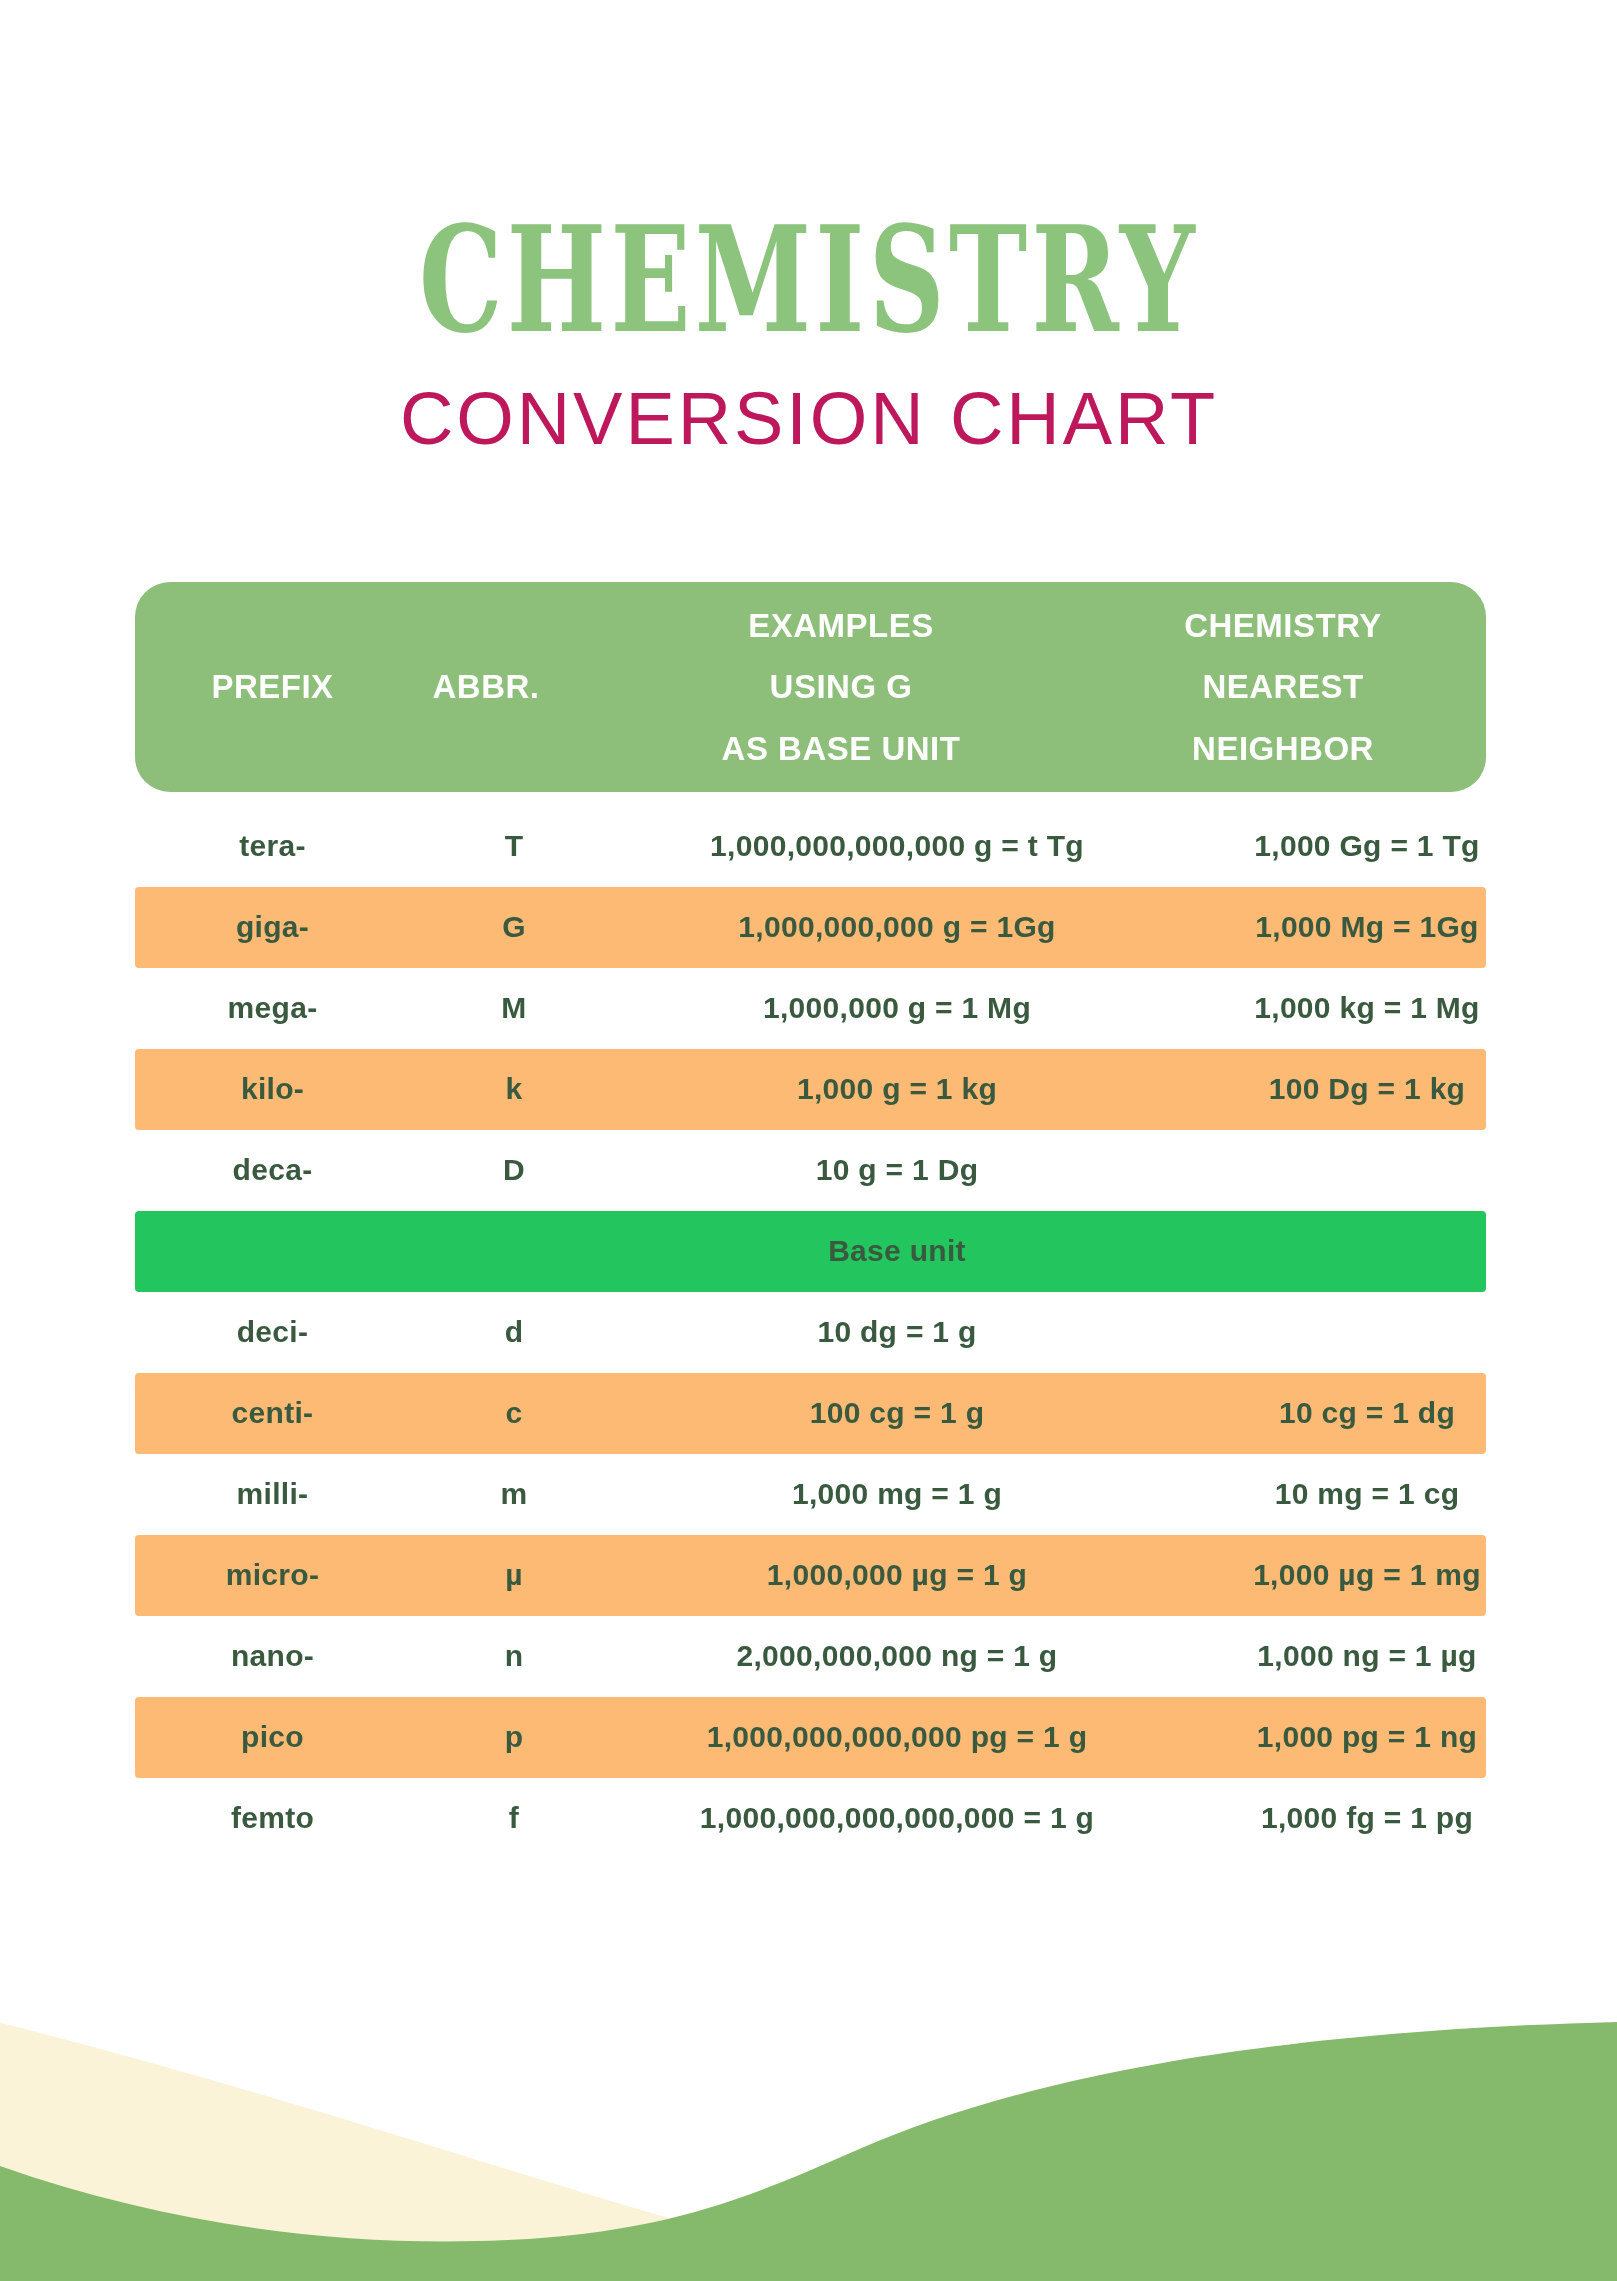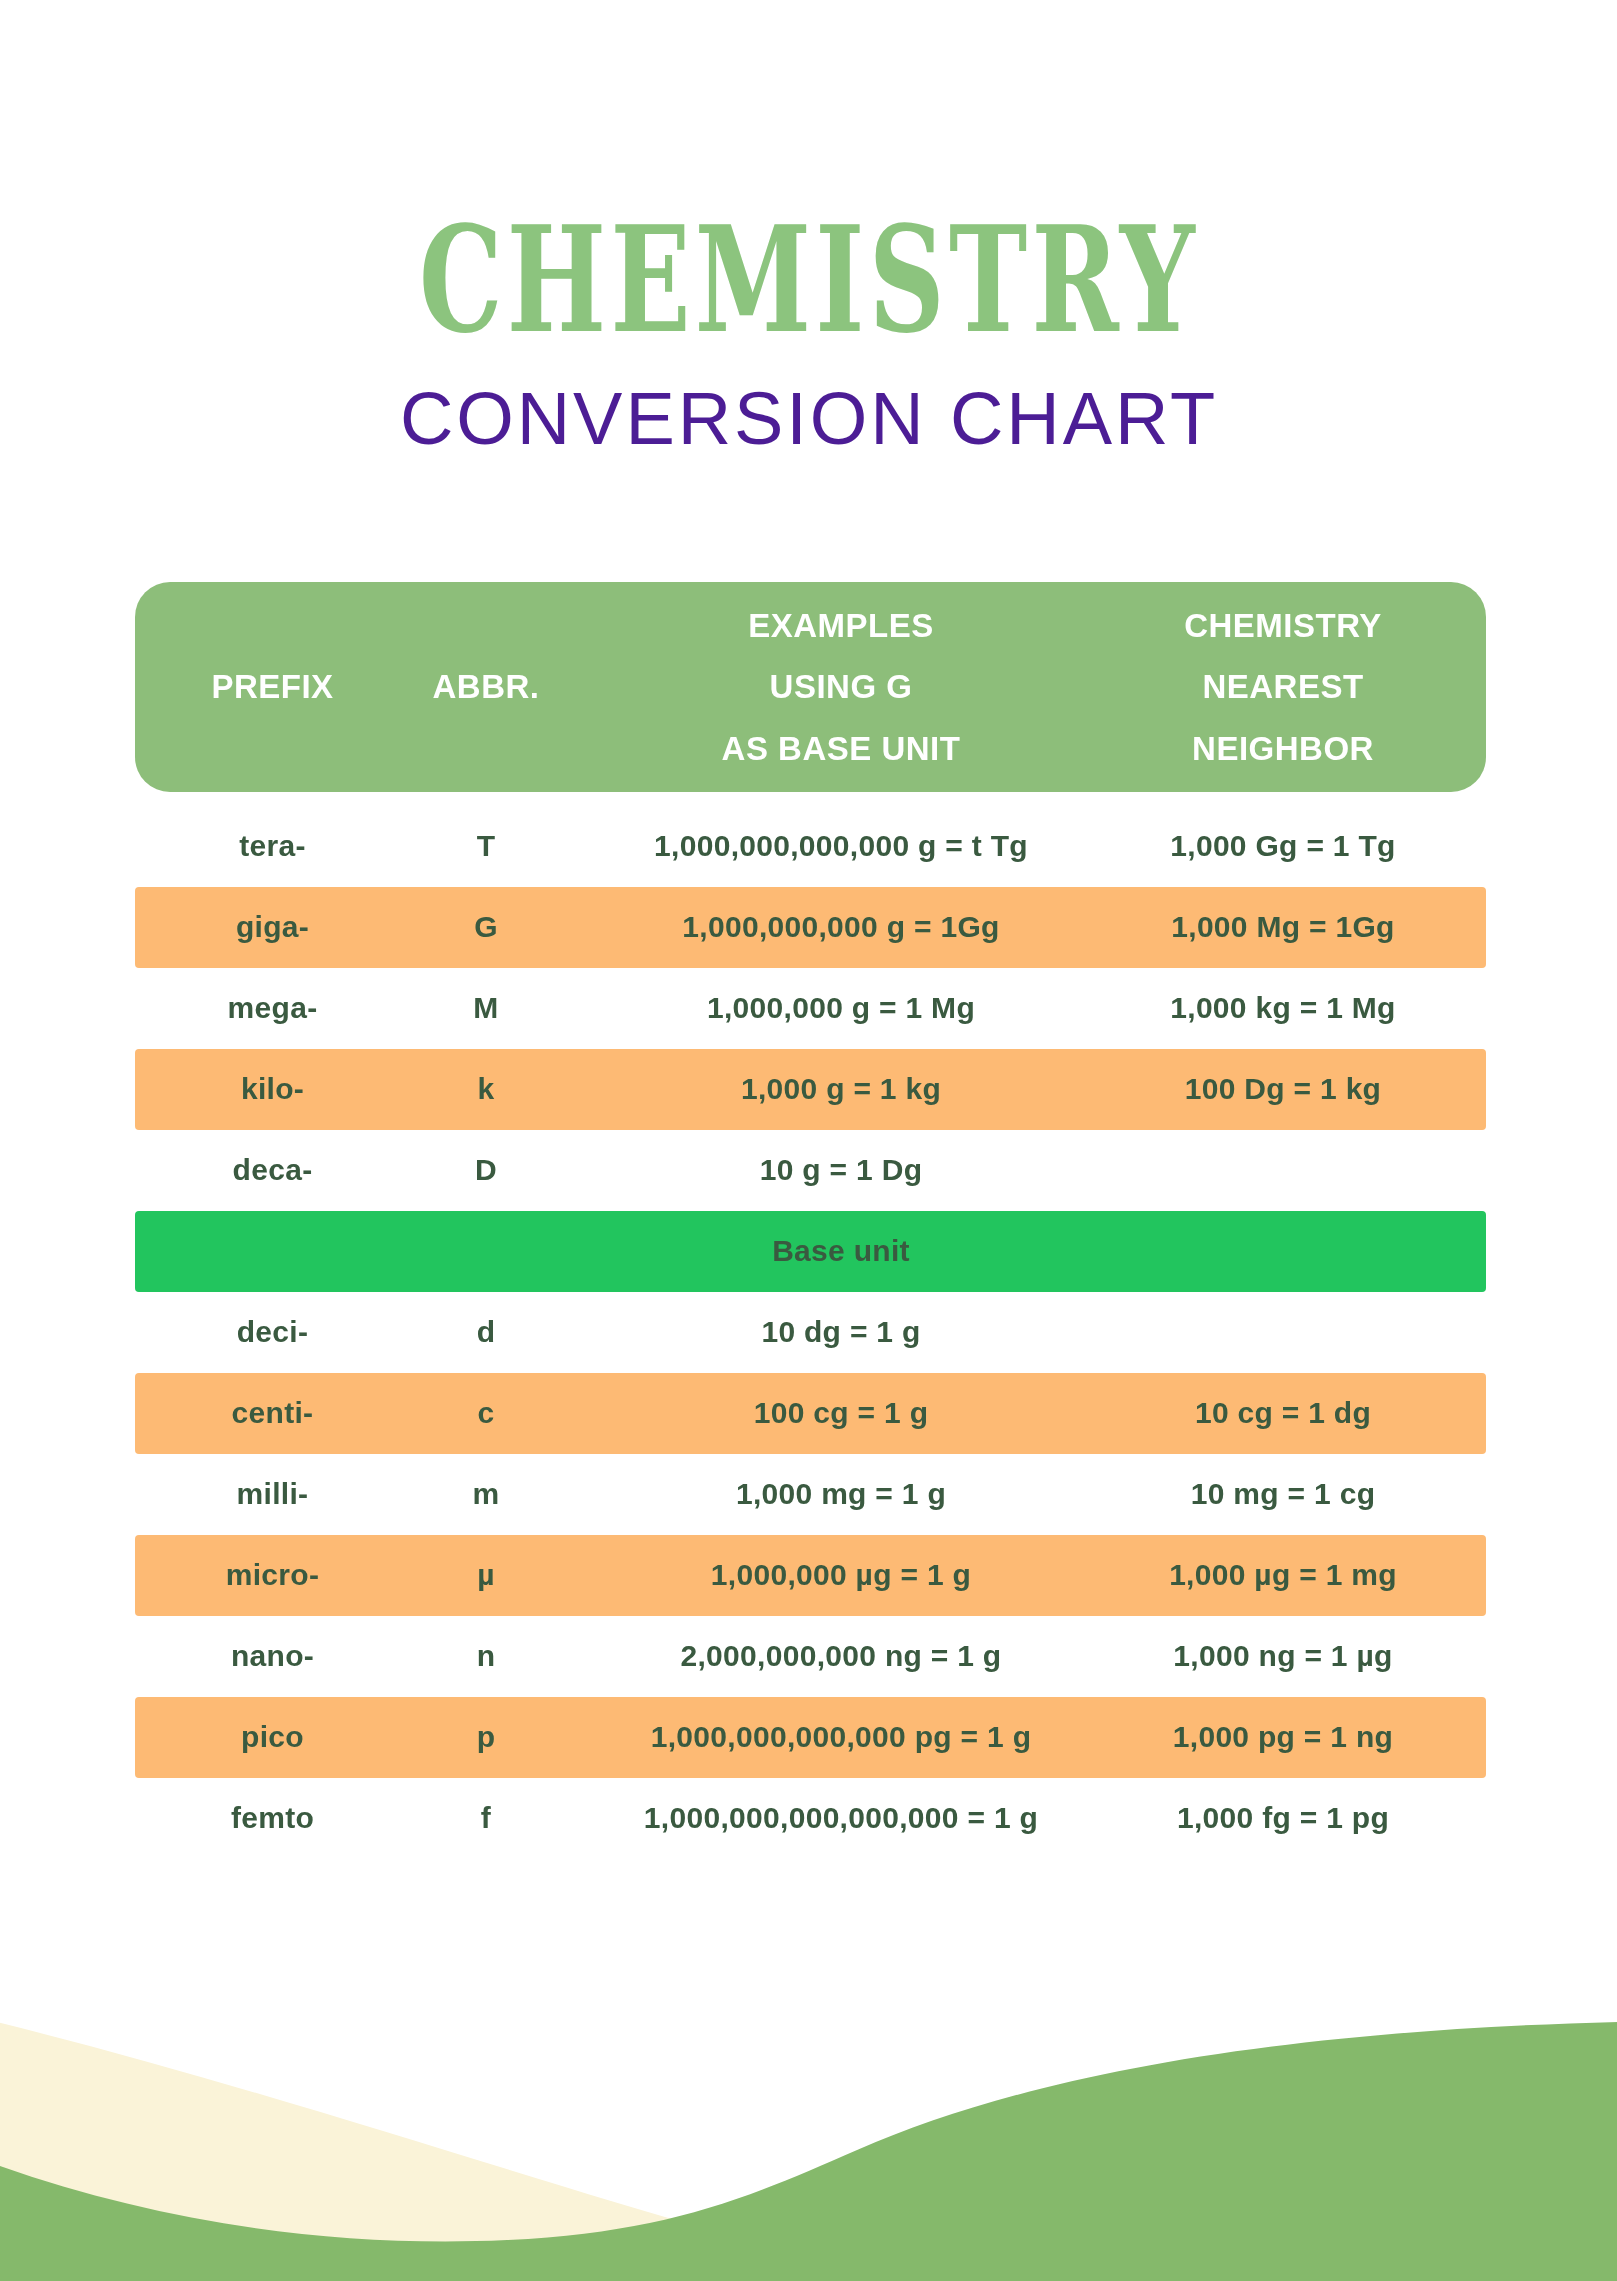--- a/index.html
+++ b/index.html
@@ -27,21 +27,21 @@
     white-space: nowrap;
   }
   .subtitle {
     position: absolute; top: 382px; left: 0; right: 0;
     margin: 0;
     text-align: center;
     font-weight: 400;
     font-size: 74px;
     line-height: 1;
     letter-spacing: 2.9px;
-    color: #4c1d95;
+    color: #be185d;
     white-space: nowrap;
   }
 
   .table {
     position: absolute;
     left: 135px; top: 582px;
     width: 1351px;
   }
   .grid-cols {
     display: grid;
@@ -62,20 +62,21 @@
 
   .tbody { margin-top: 13.7px; }
   .row {
     height: 81px;
     text-align: center;
     font-weight: 700;
     font-size: 30px;
     letter-spacing: 0.3px;
     color: #3a5a40;
     border-radius: 3.9px;
+    gap: 28px;
   }
   .row.shaded { background: #fdba74; }
   .row.base   { background: #22c55e; }
   .cell { line-height: 1; }
   .base-label { grid-column: 3; line-height: 1; }
 
   .waves {
     position: absolute;
     left: 0; bottom: 0;
     width: 1618px; height: 263px;

